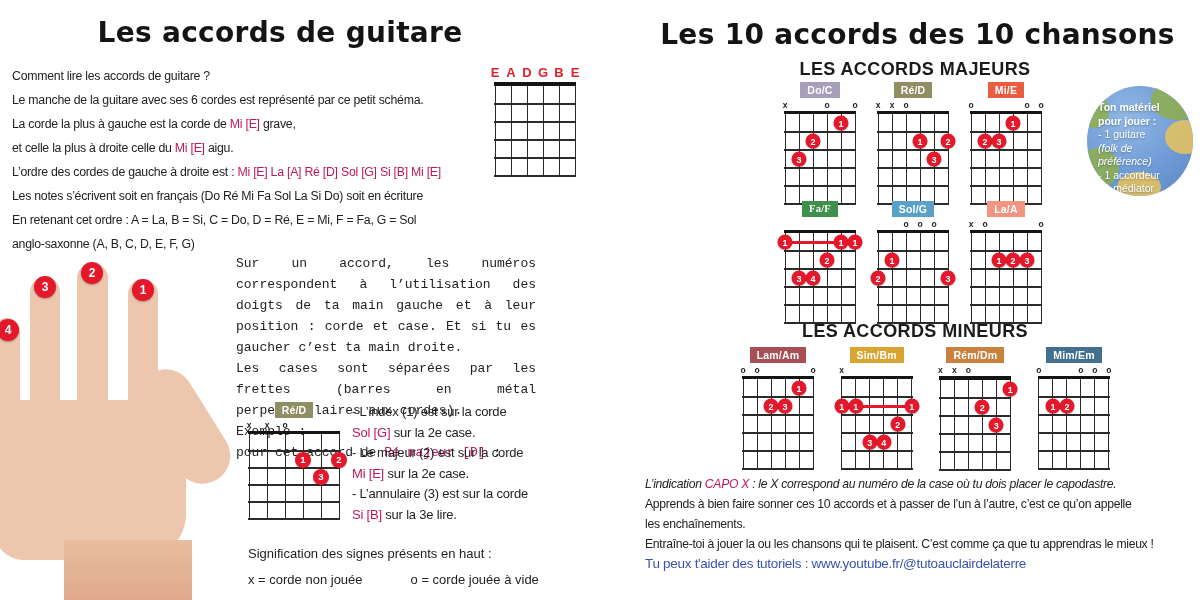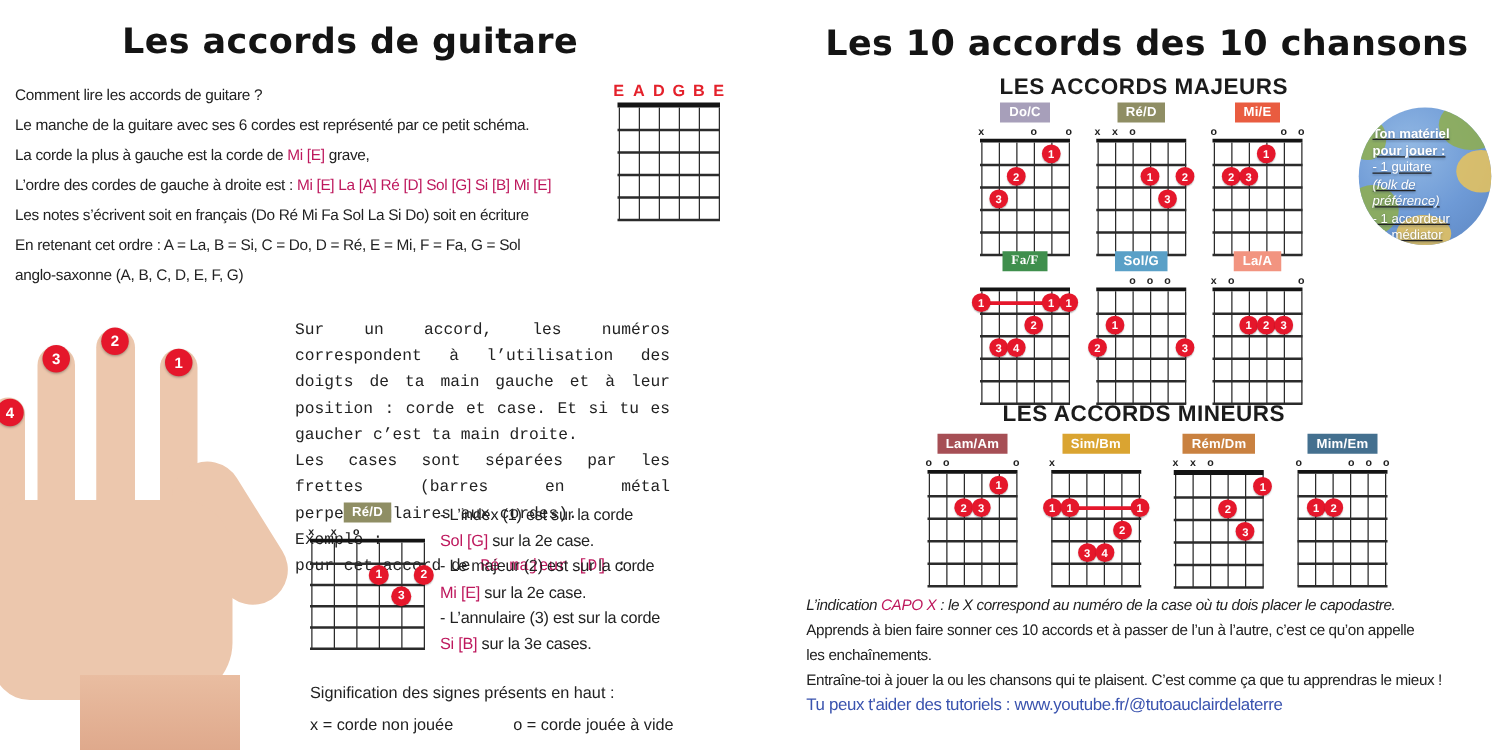--- a/index.html
+++ b/index.html
@@ -35,38 +35,39 @@
   
   .skin{background:#ecc7ad;}
   .finger{position:absolute;border-radius:15px;}
   .palm{position:absolute;border-radius:26px 42px 46px 30px;}
   .thumb{position:absolute;border-radius:28px;transform:rotate(-32deg);}
   .wrist{position:absolute;background:linear-gradient(#e9bda1,#dfa98c);}
   .badge{position:absolute;width:22px;height:22px;border-radius:50%;background:#e5172b;color:#fff;
          font-weight:bold;font-size:12px;display:flex;align-items:center;justify-content:center;
          box-shadow:0 1px 2px rgba(0,0,0,.3);z-index:5;}
   
-  .globe{border-radius:50%;overflow:hidden;background:radial-gradient(circle at 38% 30%,#93b9e4 0%,#6e9ad6 55%,#5c86c2 100%);text-decoration:underline;}
+  .globe{border-radius:50%;overflow:hidden;background:radial-gradient(circle at 38% 30%,#93b9e4 0%,#6e9ad6 55%,#5c86c2 100%);}
   .blob{position:absolute;border-radius:50%;opacity:.85;}
   .globe-text{position:relative;z-index:4;color:#fff;font-weight:bold;font-size:10.5px;line-height:13.5px;
               padding:15px 6px 0 11px;text-shadow:0 1px 2px rgba(40,60,90,.45);}
   .globe-text .it{font-weight:bold;}
   .signs-row{display:flex;gap:48px;font-size:13px;}
 </style>
 </head>
 <body>
 
 <div id="page">
 
   <div class="abs big-title" style="left:0;top:16px;width:560px;">Les accords de guitare</div>
 
   <div class="abs" style="left:12px;top:64px;">
     <div class="txtline"><span>Comment lire les accords de guitare ?</span></div>
     <div class="txtline"><span>Le manche de la guitare avec ses 6 cordes est représenté par ce petit schéma.</span></div>
     <div class="txtline"><span>La corde la plus à gauche est la corde de </span><span class="c-red">Mi [E]</span><span> grave,</span></div>
+    <div class="txtline"><span>et celle la plus à droite celle du </span><span class="c-red">Mi [E]</span><span> aigu.</span></div>
     <div class="txtline"><span>L’ordre des cordes de gauche à droite est : </span><span class="c-red">Mi [E] La [A] Ré [D] Sol [G] Si [B] Mi [E]</span></div>
     <div class="txtline"><span>Les notes s’écrivent soit en français (Do Ré Mi Fa Sol La Si Do) soit en écriture</span></div>
     <div class="txtline"><span>En retenant cet ordre : A = La, B = Si, C = Do, D = Ré, E = Mi, F = Fa, G = Sol</span></div>
     <div class="txtline"><span>anglo-saxonne (A, B, C, D, E, F, G)</span></div>
   </div>
 
   <div class="abs chord" style="left:494px;top:66px;">
       <div class="mrow" style="width: 82px; margin: 0px auto; height: 16px;">
         <span class="lt" style="left: 1px;">E</span>
         <span class="lt" style="left: 17px;">A</span>
@@ -137,21 +138,21 @@
         <div class="dot" style="width: 16px; height: 16px; font-size: 9.6px; left: 73px; top: 45.5px;">3</div>
       </div>
     </div>
 
   <div class="abs bullets" style="left:352px;top:402px;">
     <div class="txtline"><span>- L’index (1) est sur la corde</span></div>
     <div class="txtline"><span class="c-red">Sol [G]</span><span> sur la 2e case.</span></div>
     <div class="txtline"><span>- Le majeur (2) est sur la corde</span></div>
     <div class="txtline"><span class="c-red">Mi [E]</span><span> sur la 2e case.</span></div>
     <div class="txtline"><span>- L’annulaire (3) est sur la corde</span></div>
-    <div class="txtline"><span class="c-red">Si [B]</span><span> sur la 3e cases.</span></div>
+    <div class="txtline"><span class="c-red">Si [B]</span><span> sur la 3e lire.</span></div>
   </div>
 
   <div class="abs" style="left:248px;top:546px;font-size:13px;">
     <div>Signification des signes présents en haut :</div>
     <div class="signs-row" style="margin-top:11px;">
       <span>x = corde non jouée</span>
       <span>o = corde jouée à vide</span>
     </div>
   </div>
 

